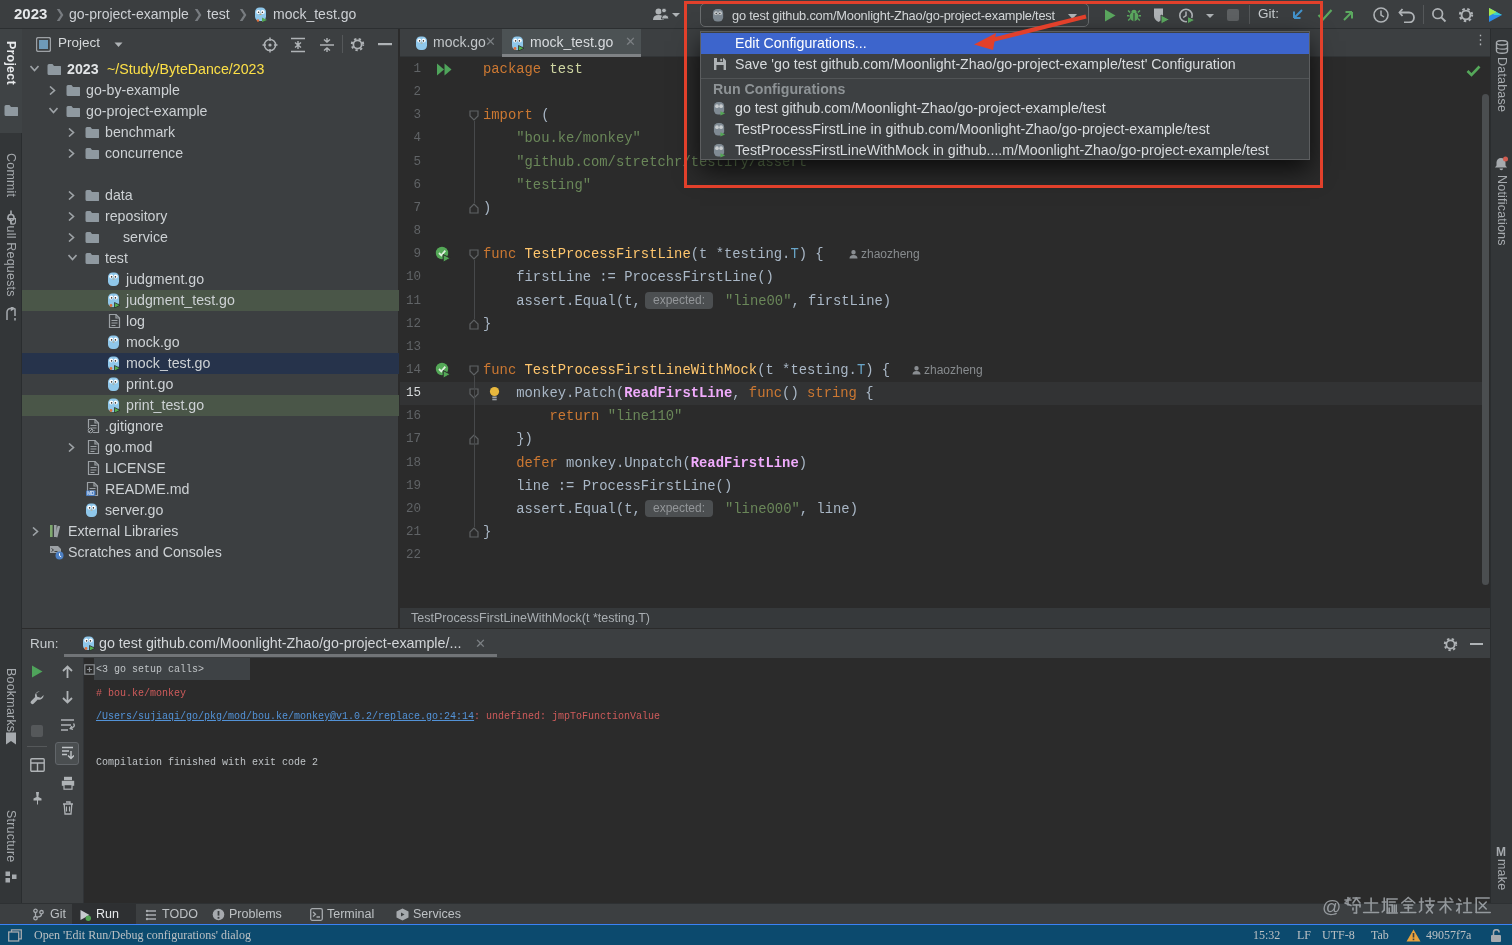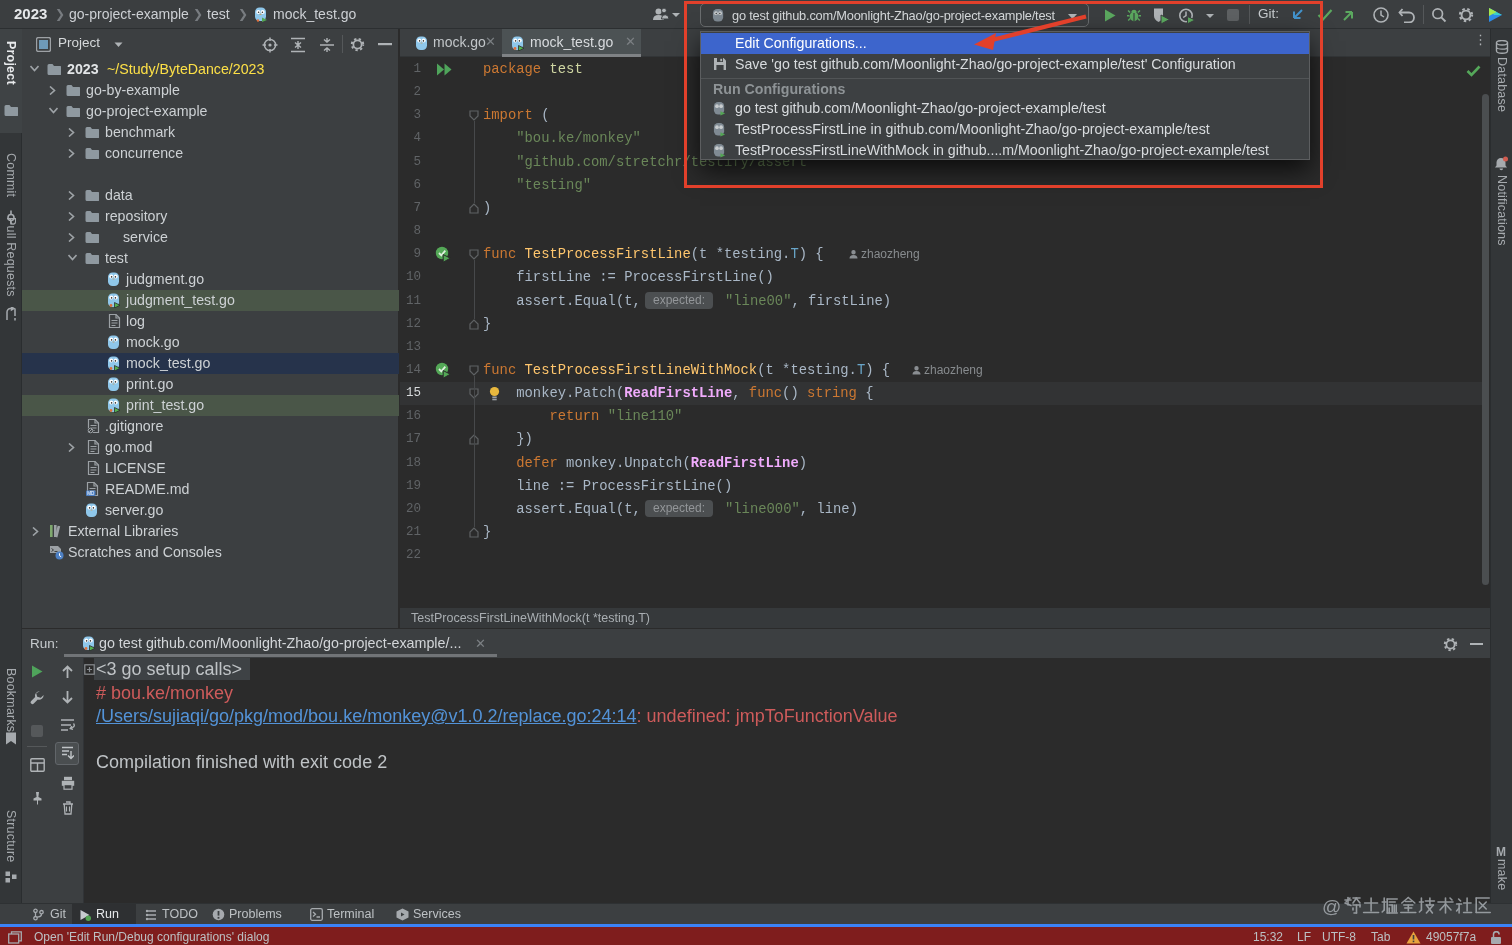--- a/index.html
+++ b/index.html
@@ -27,27 +27,27 @@
   .fn { color:#FFC66D; }
   .typ { color:#69A5C8; }
   .bold { font-weight:bold; color:#f0abfc;}
   .hint { background:#4C4F51; color:#939699; border-radius:4px; font-family:"Liberation Sans",sans-serif; font-size:12px; padding:1px 8px 2px 8px;}
   .author { color:#878B8E; font-family:"Liberation Sans",sans-serif; font-size:12px; }
   #crumbs { left:400px; top:607px; width:1090px; height:21px; background:#36393B; font-size:12.5px; color:#A9AEB2; line-height:21px; padding-left:11px; border-top:1px solid #2b2b2b;}
   
   #runhead { left:22px; top:628px; width:1468px; height:30px; background:#3C3F41; border-top:1px solid #2b2b2b;}
   #runtools { left:22px; top:658px; width:61px; height:245px; background:#3C3F41; }
   #console { left:83px; top:658px; width:1407px; height:245px; background:#2B2B2B; border-left:1px solid #313437;}
-  .con { position:absolute; white-space:pre; font-family:Liberation Sans, sans-serif; font-size:18px; line-height:23px; }
+  .con { position:absolute; white-space:pre; font-family:Liberation Mono, monospace; font-size:10px; line-height:23px; }
   
   #rstripe { left:1490px; top:29px; width:22px; height:874px; background:#333638; border-left:1px solid #2a2d2f;}
   
   #botbar { left:0; top:903px; width:1512px; height:21px; background:#3C3F41; border-top:1px solid #2e3133;}
   .bitem { position:absolute; top:0; height:21px; line-height:21px; font-size:12.5px; color:#BDC1C4; }
-  #statusbar { left:0; top:924px; width:1512px; height:21px; background:#7f1d1d; border-top:3px solid #3b82f6; font-size:12px; color:#BCC0C3;}
+  #statusbar { left:0; top:924px; width:1512px; height:21px; background:#0c4a6e; border-top:1px solid #3b82f6; font-size:12px; color:#BCC0C3;font-family:Liberation Serif, serif;}
   .sitem { position:absolute; top:0; height:21px; line-height:20px; }
   
   #combo { left:700px; top:3px; width:389px; height:24px; border:1px solid #6A6D6F; border-radius:5px; background:#3B3E40;}
   #menu { left:700px; top:31px; width:610px; height:129px; background:#3D4042; border:1px solid #5c5e60; box-shadow:0 10px 24px rgba(0,0,0,0.72); }
   .mrow { position:absolute; left:0; width:608px; height:21px; line-height:21px; font-size:14.2px; color:#D8DBDE; white-space:nowrap;}
   
   #redrect { left:684px; top:1px; width:639px; height:187px; border:3px solid #E2402B; z-index:50;}
   #watermark { left:1322px; top:895px; z-index:60; font-size:19.5px; color:rgba(170,175,180,0.75); letter-spacing:1px;}
   svg { display:block; }
   .icon { position:absolute; }

